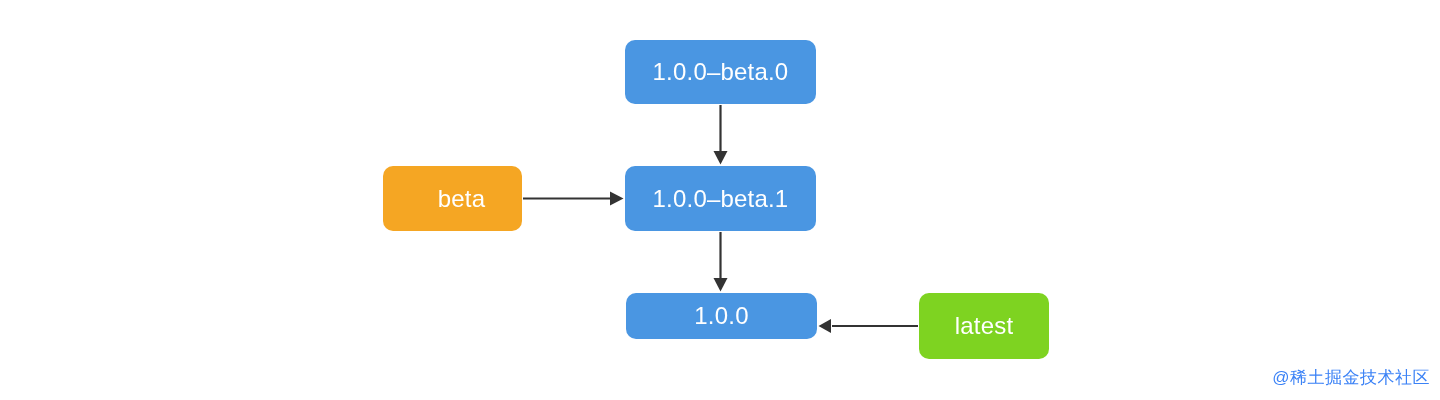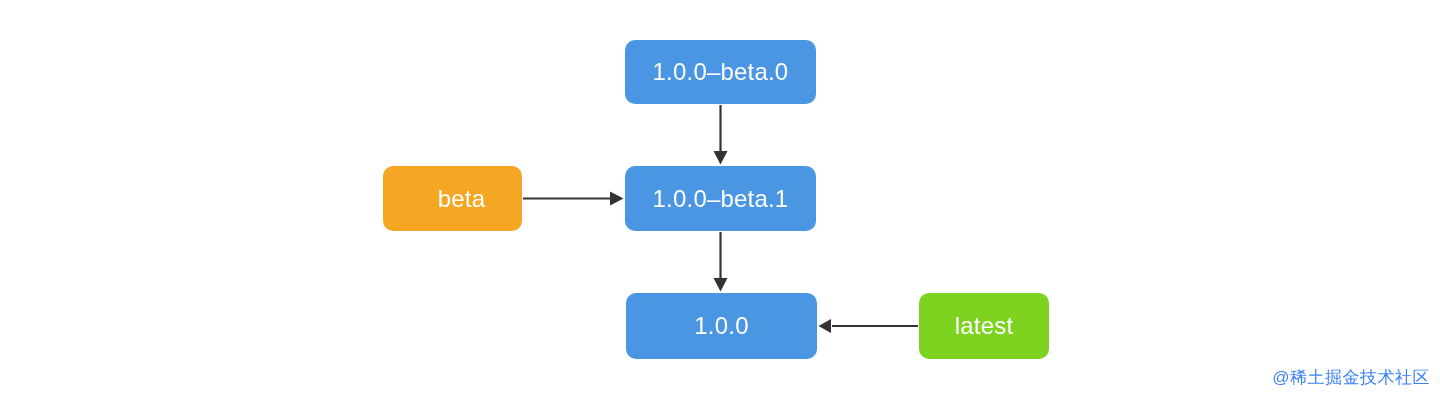--- a/index.html
+++ b/index.html
@@ -33,21 +33,21 @@
     letter-spacing: 0.2px;
     box-sizing: border-box;
     user-select: none;
   }
   .node-version { background: #4a96e2; }
   .node-tag-beta { background: #f5a623; }
   .node-tag-latest { background: #7ed321; }
 
   .node-beta0  { left: 625px; top: 40px;  width: 191px; height: 64px; text-align: center; }
   .node-beta1  { left: 625px; top: 166px; width: 191px; height: 65px; align-items: center; }
-  .node-v100   { left: 626px; top: 293px; width: 191px; height: 66px; }
+  .node-v100   { left: 626px; top: 293px; width: 191px; height: 46px; }
   .node-beta   { left: 383px; top: 166px; width: 139px; height: 65px; padding-left: 18px; }
   .node-latest { left: 919px; top: 293px; width: 130px; height: 66px; }
 
   .watermark {
     position: absolute;
     right: 10px;
     bottom: 11px;
     font-size: 17px;
     color: #3b82f6;
     letter-spacing: 0.5px;

